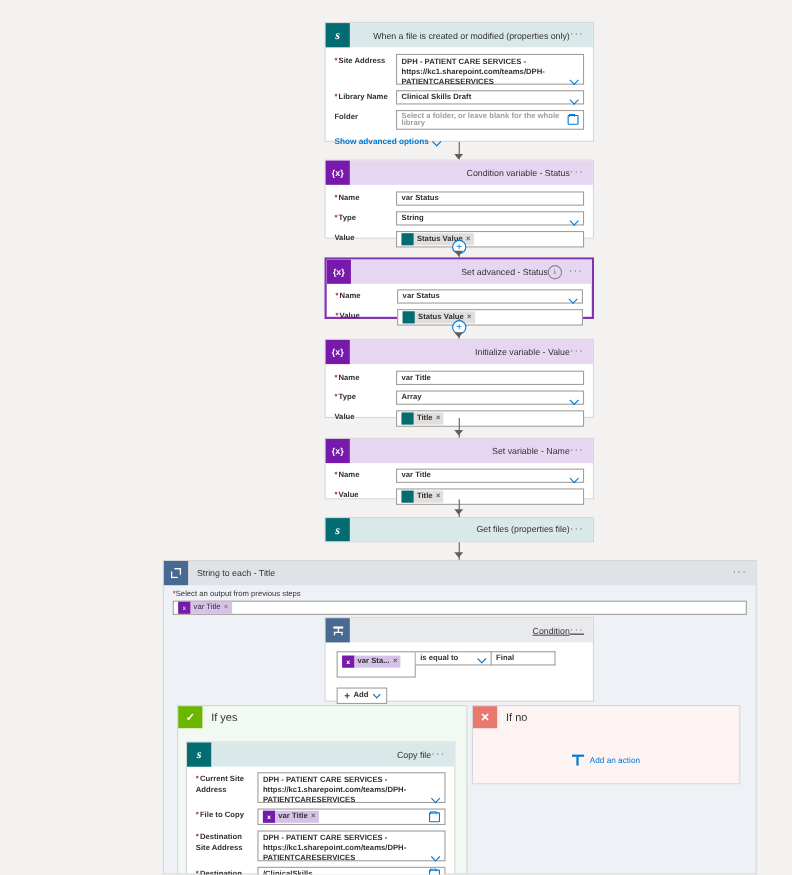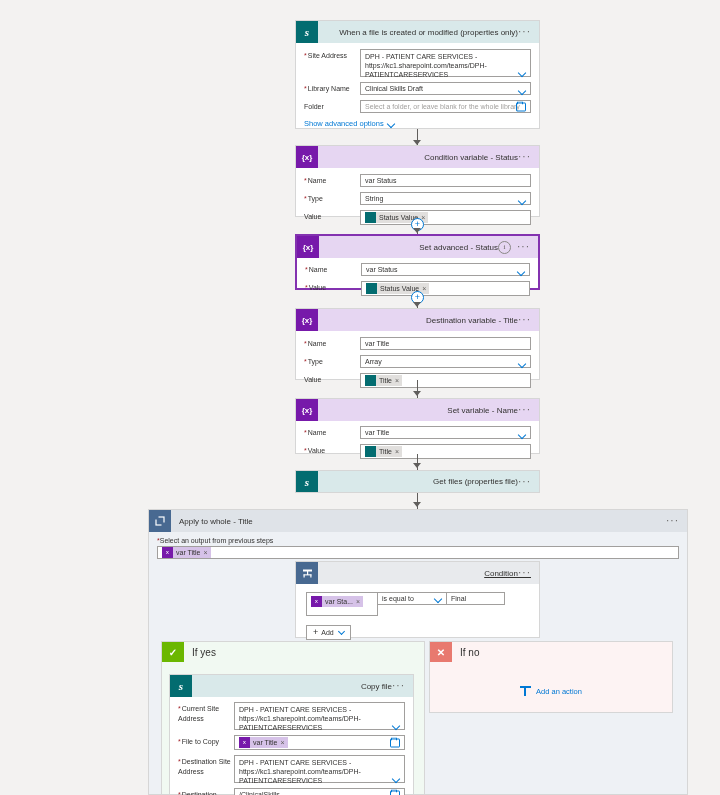--- a/index.html
+++ b/index.html
@@ -41,21 +41,21 @@
   }
   .ellipsis{
     color:#605e5c;font-size:10px;letter-spacing:1px;
     padding-right:2px;line-height:6px;cursor:pointer;
   }
   .infoico{
     width:11px;height:11px;border:1px solid #8a8886;border-radius:50%;
     color:#605e5c;font-size:7px;line-height:10px;text-align:center;
     margin-right:6px;font-family:"Liberation Serif",serif;
   }
-  .card-body{padding:6px 8px 8px 8px;}
+  .card-body{padding:6px 8px 8px 8px;font-weight:bold;}
 
   
   .sp-ico{background:#036c70;position:relative;}
   .sp-ico .sp-s{font-family:"Liberation Serif",serif;font-size:11px;font-style:italic;}
 
   
   .var-ico{background:#7719aa;}
   .var-ico span{font-size:8px;}
 
   
@@ -351,21 +351,21 @@
 
   <div class="conn" style="left:417px;top:290px;height:18px;"></div>
   <div class="plusbtn" style="left:411px;top:291px;">+</div>
   <div class="arrowhead" style="left:413px;top:302px;"></div>
 
   <div class="card" style="left:295px;top:308px;width:245px;height:72px;">
     <div class="card-head" style="background:#e6d6f2;">
       <div class="ico var-ico">
           <span>{x}</span>
         </div>
-      <div class="card-title">Destination variable - Title</div>
+      <div class="card-title">Initialize variable - Value</div>
       <div class="ellipsis">···</div>
     </div>
     <div class="card-body">
       <div class="row">
         <div class="lbl"><span class="req">*</span><span>Name</span></div>
         <div class="fld">
             <span>var Title</span>
           </div>
       </div>
       <div class="row">
@@ -438,21 +438,21 @@
 
   <div class="scope" style="left:148px;top:509px;width:540px;height:286px;">
     <div class="scope-head">
       <div class="ico loop-ico">
         <svg width="10" height="10" viewBox="0 0 10 10">
           <rect x="1" y="1" width="8" height="8" fill="none" stroke="#ffffff" stroke-width="1.2"></rect>
           <rect x="0" y="0" width="3.5" height="3.5" fill="#486991"></rect>
           <rect x="6.5" y="6.5" width="3.5" height="3.5" fill="#486991"></rect>
         </svg>
       </div>
-      <div class="scope-title">Apply to whole - Title</div>
+      <div class="scope-title">String to each - Title</div>
       <div class="ellipsis" style="padding-right:8px;">···</div>
     </div>
     <div class="subtitle"><span class="req">*</span><span>Select an output from previous steps</span></div>
     <div class="wideinput">
       <span class="token purple">
         <span class="tico vr">
           <svg width="7" height="7" viewBox="0 0 7 7">
             <text x="3.5" y="5.4" font-size="5.5" fill="#ffffff" text-anchor="middle" font-family="DejaVu Sans, sans-serif">x</text>
           </svg>
         </span>

